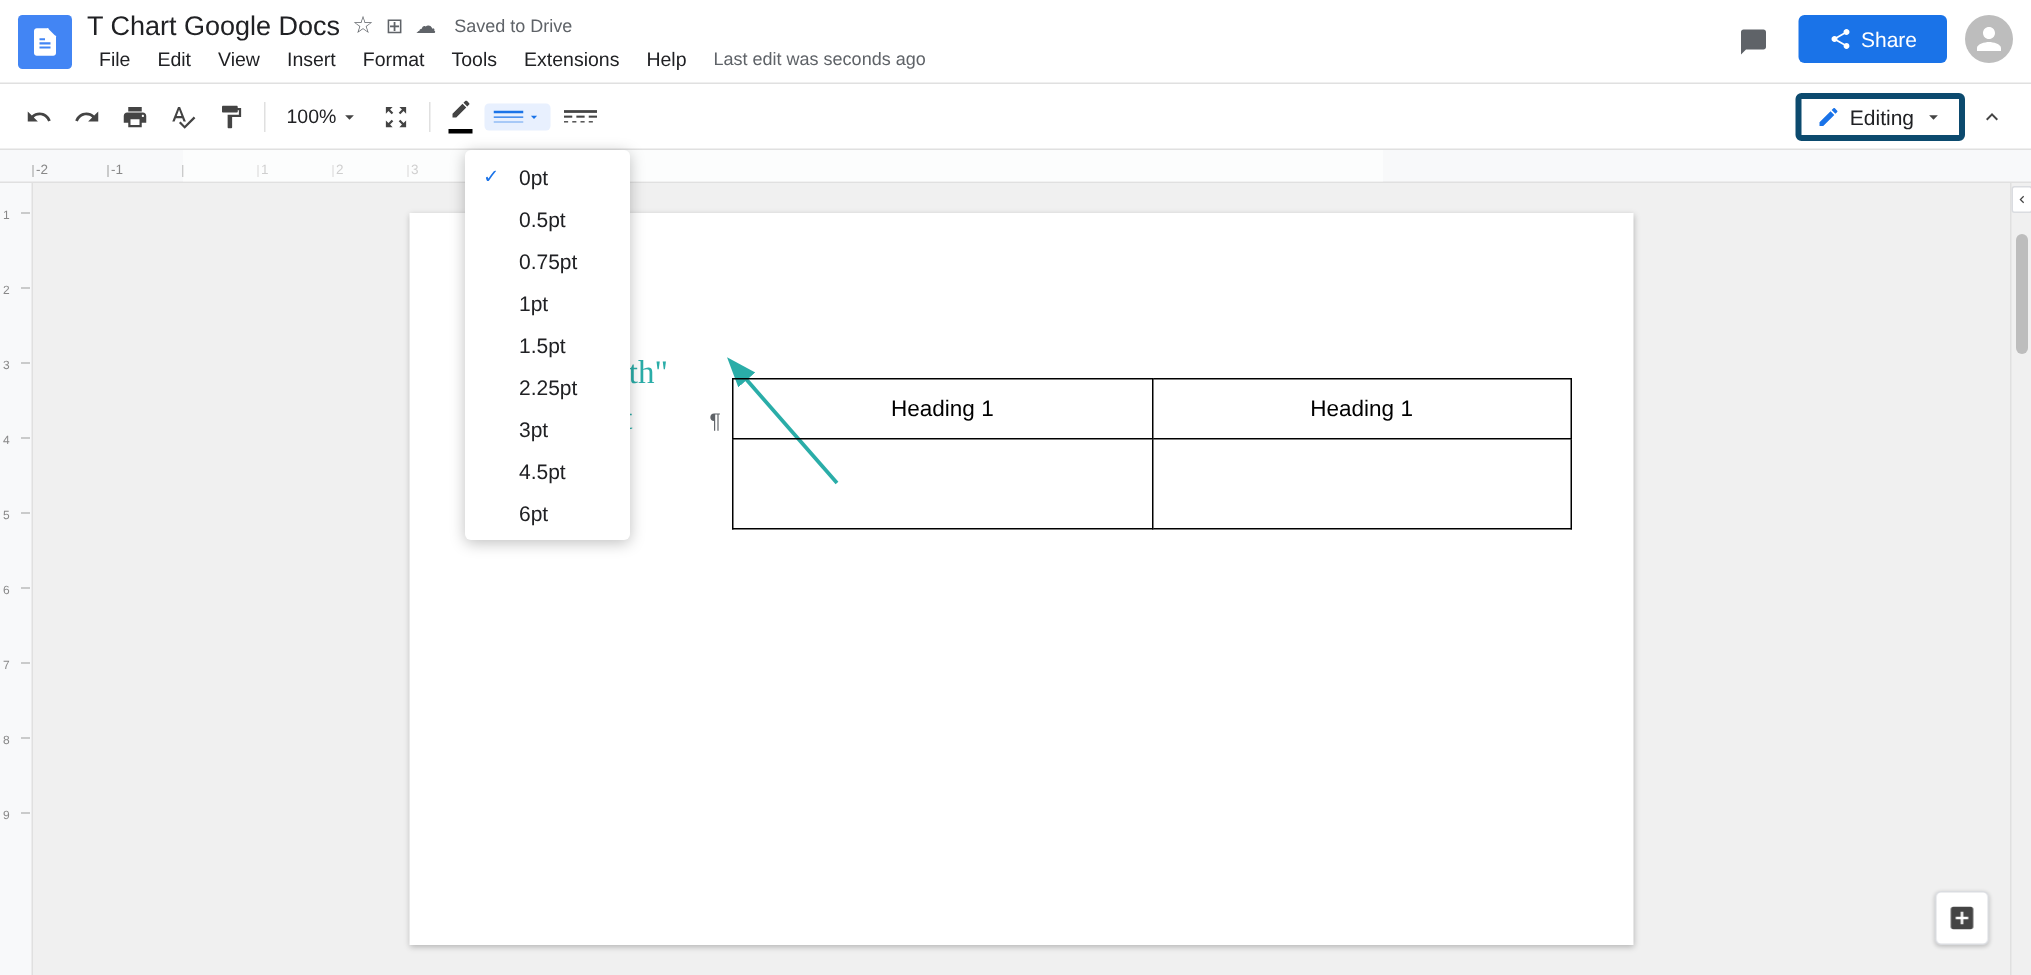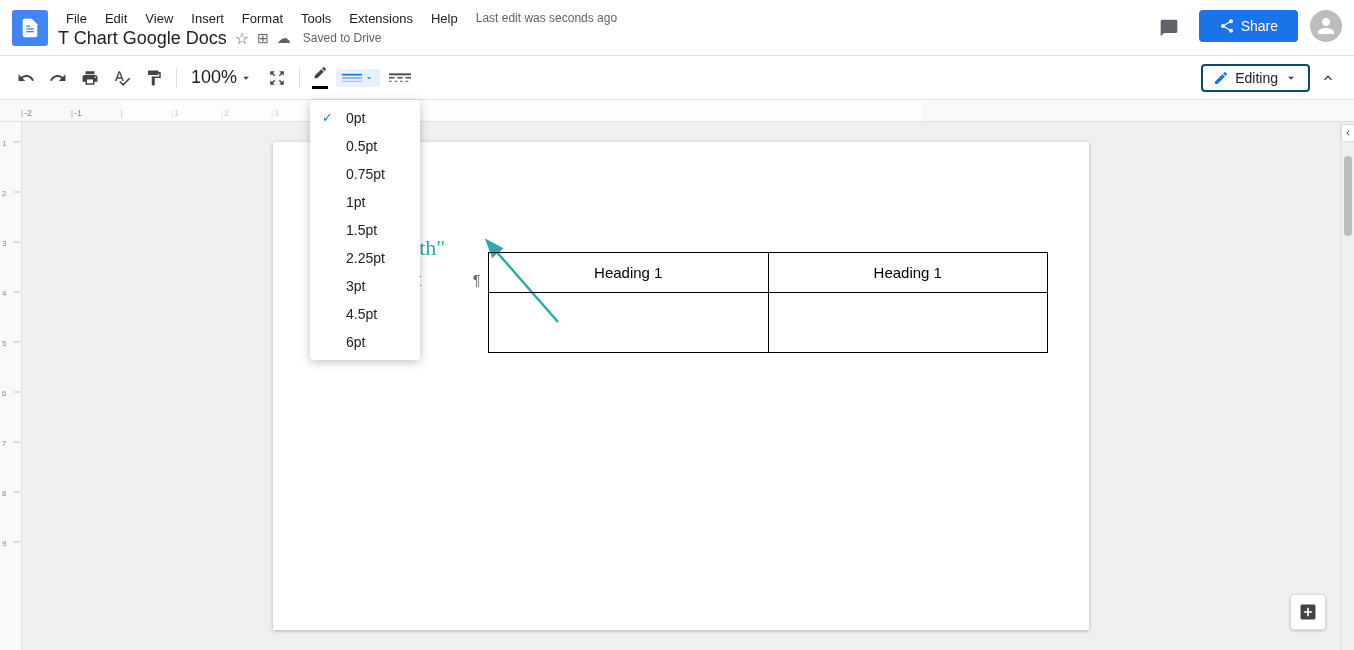--- a/index.html
+++ b/index.html
@@ -255,38 +255,38 @@
   <div id="doc-icon">
     <svg viewBox="0 0 24 24" fill="white">
       <path d="M14 2H6c-1.1 0-2 .9-2 2v16c0 1.1.9 2 2 2h12c1.1 0 2-.9 2-2V8l-6-6z"></path>
       <path d="M14 2v6h6" fill="none" stroke="white" stroke-width="1"></path>
       <line x1="8" y1="13" x2="16" y2="13" stroke="#4285f4" stroke-width="1.5"></line>
       <line x1="8" y1="16" x2="16" y2="16" stroke="#4285f4" stroke-width="1.5"></line>
       <line x1="8" y1="10" x2="12" y2="10" stroke="#4285f4" stroke-width="1.5"></line>
     </svg>
   </div>
   <div id="title-info">
+    <div id="doc-title-row">
+      <span id="doc-title">T Chart Google Docs</span>
+      <span style="color:#5f6368;font-size:16px;cursor:pointer;">☆</span>
+      <span style="color:#5f6368;font-size:14px;cursor:pointer;">⊞</span>
+      <span style="color:#5f6368;font-size:14px;">☁</span>
+      <span id="saved-status">Saved to Drive</span>
+    </div>
     <div id="menu-bar">
       <span class="menu-item">File</span>
       <span class="menu-item">Edit</span>
       <span class="menu-item">View</span>
       <span class="menu-item">Insert</span>
       <span class="menu-item">Format</span>
       <span class="menu-item">Tools</span>
       <span class="menu-item">Extensions</span>
       <span class="menu-item">Help</span>
       <span style="font-size:12px;color:#5f6368;padding:2px 8px;">Last edit was seconds ago</span>
     </div>
-    <div id="doc-title-row">
-      <span id="doc-title">T Chart Google Docs</span>
-      <span style="color:#5f6368;font-size:16px;cursor:pointer;">☆</span>
-      <span style="color:#5f6368;font-size:14px;cursor:pointer;">⊞</span>
-      <span style="color:#5f6368;font-size:14px;">☁</span>
-      <span id="saved-status">Saved to Drive</span>
-    </div>
   </div>
   <div id="title-right">
     <div id="chat-icon-btn">
       <svg width="20" height="20" viewBox="0 0 24 24" fill="#5f6368">
         <path d="M20 2H4c-1.1 0-2 .9-2 2v18l4-4h14c1.1 0 2-.9 2-2V4c0-1.1-.9-2-2-2z"></path>
       </svg>
     </div>
     <button id="share-btn">
       <svg width="16" height="16" viewBox="0 0 24 24" fill="white">
           <path d="M18 16.08c-.76 0-1.44.3-1.96.77L8.91 12.7c.05-.23.09-.46.09-.7s-.04-.47-.09-.7l7.05-4.11c.54.5 1.25.81 2.04.81 1.66 0 3-1.34 3-3s-1.34-3-3-3-3 1.34-3 3c0 .24.04.47.09.7L8.04 9.81C7.5 9.31 6.79 9 6 9c-1.66 0-3 1.34-3 3s1.34 3 3 3c.79 0 1.5-.31 2.04-.81l7.12 4.16c-.05.21-.08.43-.08.65 0 1.61 1.31 2.92 2.92 2.92 1.61 0 2.92-1.31 2.92-2.92s-1.31-2.92-2.92-2.92z"></path>
@@ -321,21 +321,21 @@
     <svg width="18" height="18" viewBox="0 0 24 24" fill="#444">
         <path d="M12.45 16h2.09L9.43 3H7.57L2.46 16h2.09l1.12-3h5.64l1.14 3zm-6.02-5L8.5 5.48 10.57 11H6.43zm15.16.59l-8.09 8.09L9.83 16l-1.41 1.41 5.09 5.09L23 13l-1.41-1.41z"></path>
       </svg>
   </div>
   <div class="tb-btn">
     <svg width="18" height="18" viewBox="0 0 24 24" fill="#444">
         <path d="M18 4V3c0-.55-.45-1-1-1H5c-.55 0-1 .45-1 1v4c0 .55.45 1 1 1h12c.55 0 1-.45 1-1V6h1v4H9v11c0 .55.45 1 1 1h2c.55 0 1-.45 1-1v-9h8V4h-3z"></path>
       </svg>
   </div>
   <div class="tb-separator"></div>
-  <div style="display:flex;align-items:center;font-size:18px;color:#202124;padding:2px 6px;cursor:pointer;border-radius:3px;gap:2px;">
+  <div style="display:flex;align-items:center;font-size:13px;color:#202124;padding:2px 6px;cursor:pointer;border-radius:3px;gap:2px;">
     <span>100%</span>
     <svg width="14" height="14" viewBox="0 0 24 24" fill="#444">
         <path d="M7 10l5 5 5-5z"></path>
       </svg>
   </div>
   <div class="tb-btn">
     <svg width="18" height="18" viewBox="0 0 24 24" fill="#444">
         <path d="M15 3l2.3 2.3-2.89 2.87 1.42 1.42L18.7 6.7 21 9V3h-6zM3 9l2.3-2.3 2.87 2.89 1.42-1.42L6.7 5.3 9 3H3v6zm6 12l-2.3-2.3 2.89-2.87-1.42-1.42L5.3 17.3 3 15v6h6zm12-6l-2.3 2.3-2.87-2.89-1.42 1.42 2.89 2.87L15 21h6v-6z"></path>
       </svg>
   </div>
@@ -365,21 +365,21 @@
       <rect x="0" y="6" width="6" height="1.5" fill="#444"></rect>
       <rect x="9" y="6" width="6" height="1.5" fill="#444"></rect>
       <rect x="18" y="6" width="6" height="1.5" fill="#444"></rect>
       <rect x="0" y="10" width="3" height="1" fill="#444"></rect>
       <rect x="6" y="10" width="3" height="1" fill="#444"></rect>
       <rect x="12" y="10" width="3" height="1" fill="#444"></rect>
       <rect x="18" y="10" width="3" height="1" fill="#444"></rect>
     </svg>
   </div>
 
-  <div id="editing-btn" style="margin-left:auto;display:flex;align-items:center;gap:6px;padding:4px 10px;border-radius:4px;border:2px solid #0c4a6e;cursor:pointer;">
+  <div id="editing-btn" style="margin-left:auto;display:flex;align-items:center;gap:6px;padding:4px 10px;border-radius:4px;border:4px solid #0c4a6e;cursor:pointer;">
     <svg width="16" height="16" viewBox="0 0 24 24" fill="#1a73e8">
         <path d="M3 17.25V21h3.75L17.81 9.94l-3.75-3.75L3 17.25zM20.71 7.04c.39-.39.39-1.02 0-1.41l-2.34-2.34c-.39-.39-1.02-.39-1.41 0l-1.83 1.83 3.75 3.75 1.83-1.83z"></path>
       </svg>
     <span>Editing</span>
     <svg width="14" height="14" viewBox="0 0 24 24" fill="#444">
         <path d="M7 10l5 5 5-5z"></path>
       </svg>
   </div>
   <div id="collapse-btn">
     <svg width="16" height="16" viewBox="0 0 24 24" fill="#444">

